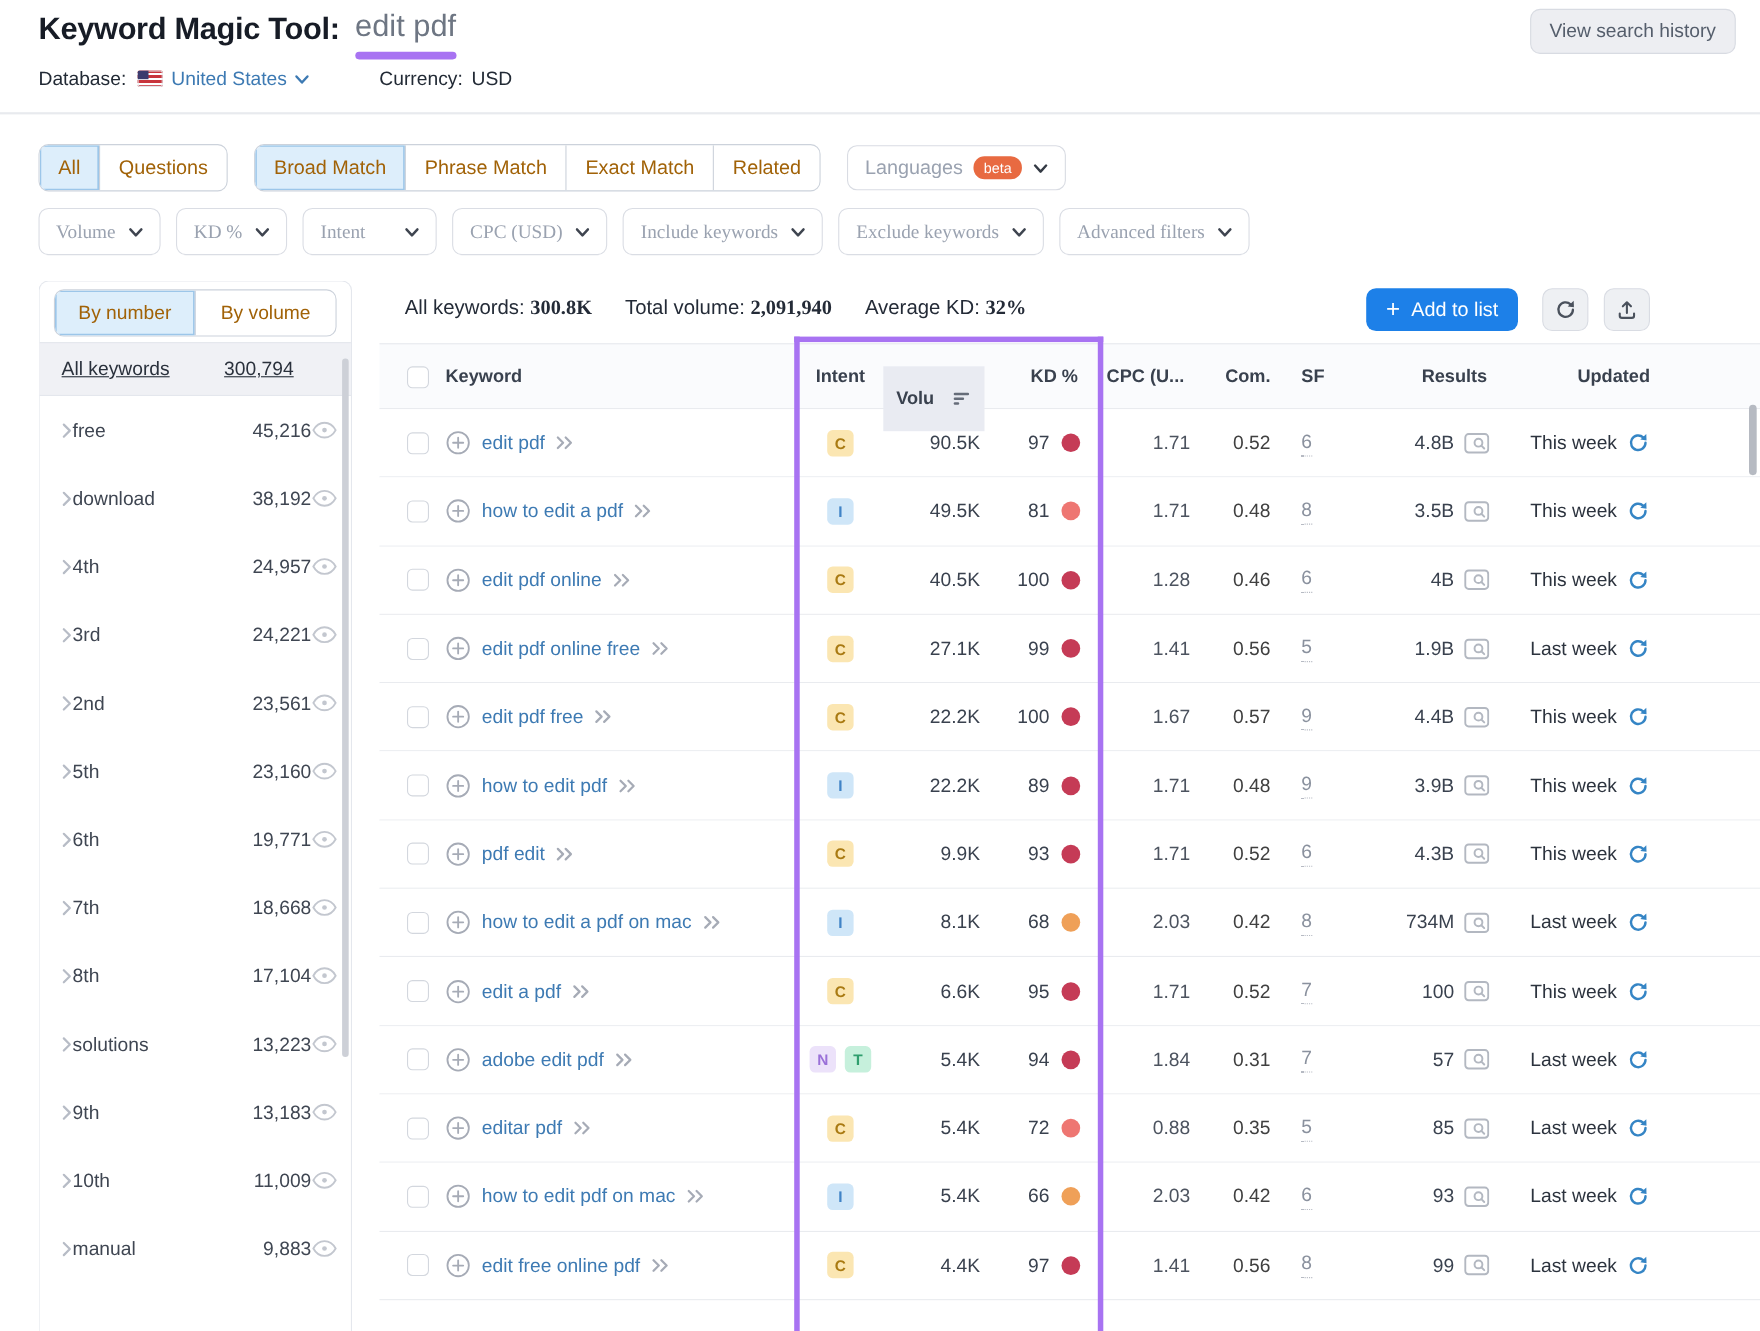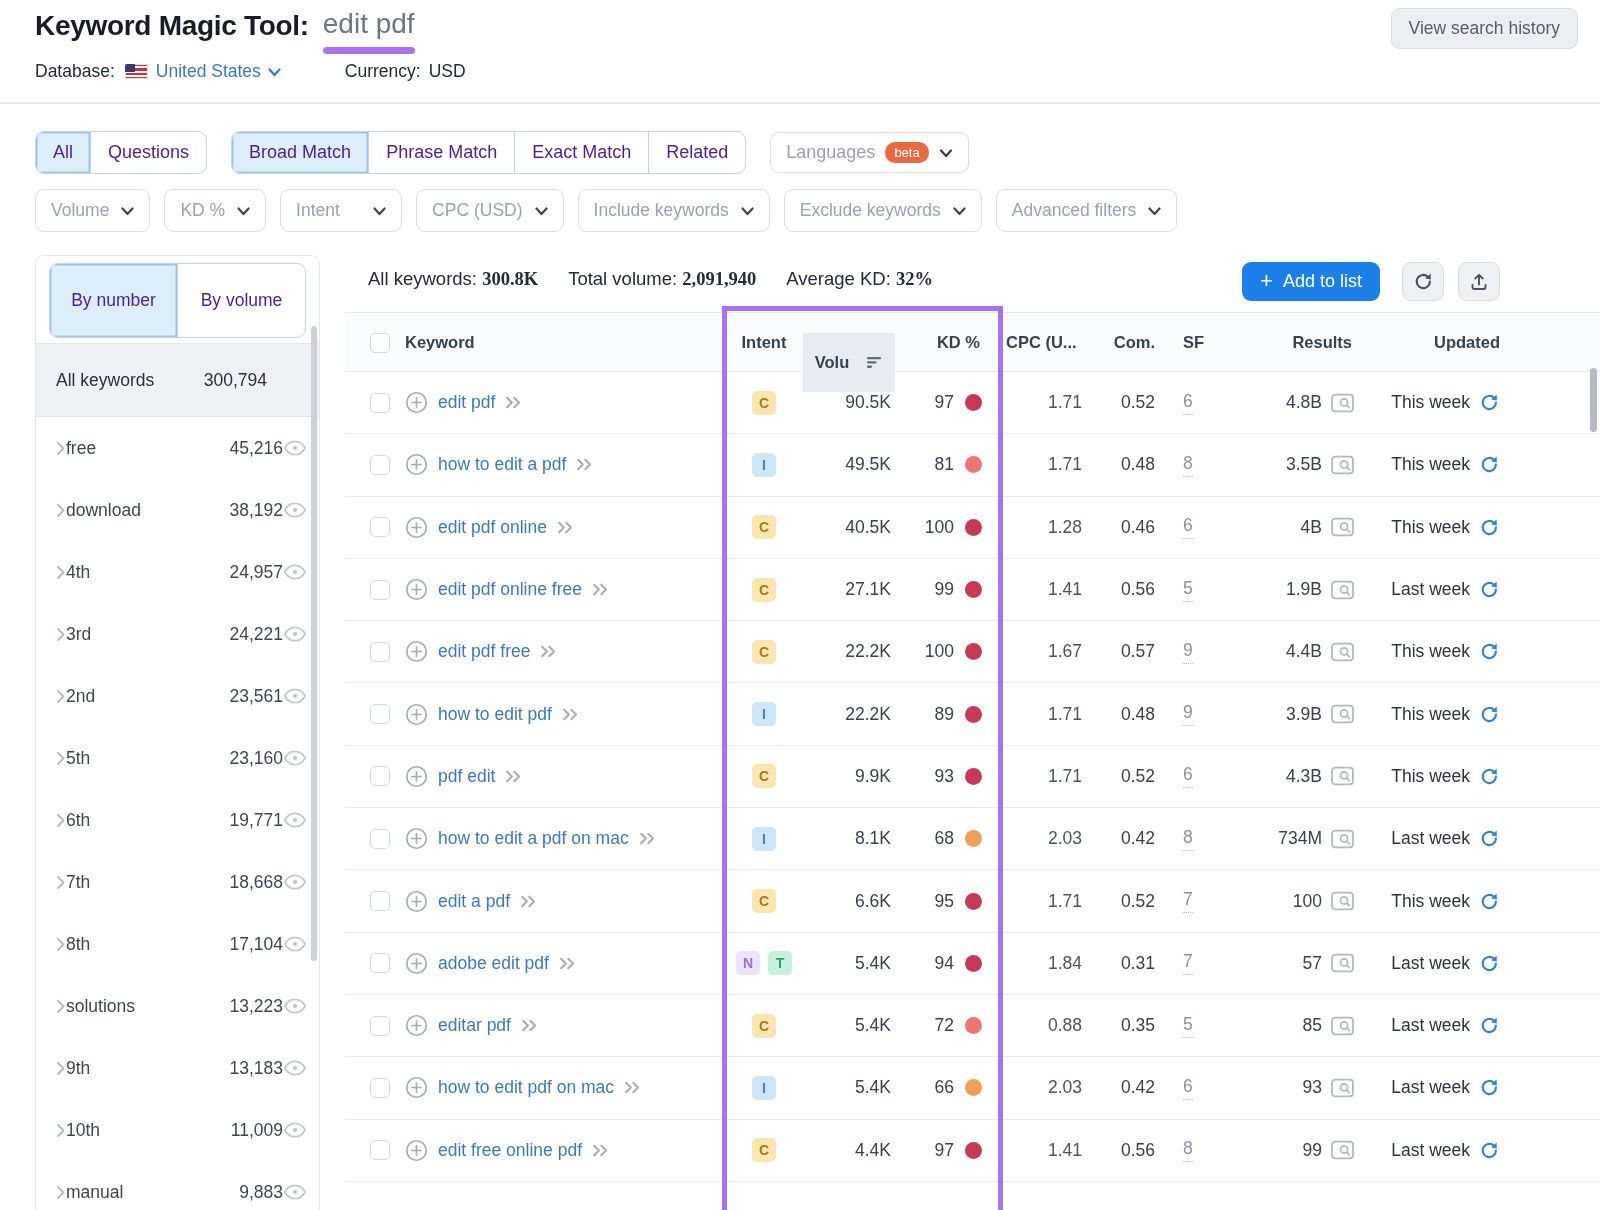--- a/index.html
+++ b/index.html
@@ -20,38 +20,38 @@
           background:repeating-linear-gradient(#c8343c 0 2.2px, #fff 2.2px 4.4px); box-shadow:0 0 0 1px #e3e5ea inset; }
   .flag-canton { position:absolute; left:0; top:0; width:10px; height:8px; background:#3c3b6e; }
   .db-link { color:#3d7ab3; display:flex; align-items:center; gap:7px; cursor:pointer; }
   .currency-group { margin-left:64px; display:flex; gap:8px; }
 
   .chev { display:inline-block; }
 
   
   .tabs-row { position:absolute; left:35px; top:131px; display:flex; align-items:center; gap:24px; }
   .seg-group { display:flex; border:1px solid #ccd2db; border-radius:9px; background:#fff; overflow:hidden; }
-  .seg { padding:10px 17px; font-size:18px; color:#4c1d95; border-right:1px solid #ccd2db; cursor:pointer; white-space:nowrap; }
+  .seg { padding:10px 17px; font-size:18px; color:#a16207; border-right:1px solid #ccd2db; cursor:pointer; white-space:nowrap; }
   .seg:last-child { border-right:none; }
   .seg.selected { background:#ddeefb; box-shadow:inset 0 0 0 1.5px #9cc6e9; }
   .lang-btn { display:flex; align-items:center; gap:10px; border:1px solid #d9dce3; border-radius:9px; padding:9px 15px; font-size:18px; color:#9aa2b0; cursor:pointer; }
   .beta-pill { background:#e86a41; color:#fff; font-size:13px; padding:3px 9px; border-radius:10px; }
   .lang-btn .chev { color:#343a44; }
 
   
   .filters-row { position:absolute; left:35px; top:189px; display:flex; gap:14px; }
-  .filter-btn { display:flex; align-items:center; gap:12px; border:1px solid #dadde4; border-radius:9px; padding:10px 15px; font-size:17.5px; color:#9aa2b0; background:#fff; cursor:pointer; white-space:nowrap; }
+  .filter-btn { display:flex; align-items:center; gap:12px; border:1px solid #dadde4; border-radius:9px; padding:10px 15px; font-size:17.5px; color:#9aa2b0; background:#fff; cursor:pointer; white-space:nowrap;font-family:Liberation Serif, serif; }
   .filter-btn .chev { color:#3f4550; }
   .filter-btn.wide { min-width:122px; justify-content:space-between; }
 
   
   .sidebar { position:absolute; left:35px; top:255px; width:285px; height:955px; background:#fff; border:1px solid #e4e7ed; border-bottom:none; border-radius:9px 9px 0 0; }
   .side-toggle { display:flex; margin:7px 13px 5px 13px; border:1px solid #ccd2db; border-radius:9px; overflow:hidden; }
-  .side-toggle .seg { flex:1; text-align:center; padding:26px 8px; font-size:17.5px; }
-  .side-header { display:flex; align-items:center; background:#f0f1f5; height:74px; padding:0 52px 0 20px; font-size:17.5px; color:#2a313c; border-top:1px solid #e4e7ed; border-bottom:1px solid #e4e7ed; }
+  .side-toggle .seg { flex:1; text-align:center; padding:10px 8px; font-size:17.5px; }
+  .side-header { display:flex; align-items:center; background:#f0f1f5; height:49px; padding:0 52px 0 20px; font-size:17.5px; color:#2a313c; border-top:1px solid #e4e7ed; border-bottom:1px solid #e4e7ed;text-decoration:underline; }
   .side-header .cnt { margin-left:auto; }
   .side-list { position:relative; }
   .side-item { display:flex; align-items:center; height:62px; padding:0 12px 0 20px; gap:0; cursor:pointer; }
   .side-item .chev-r { color:#b7bcc6; display:flex; }
   .side-item .g-name { font-size:17.5px; color:#3f4652; }
   .side-item .g-count { margin-left:auto; font-size:17.5px; color:#3f4652; }
   .side-scroll { position:absolute; right:2px; top:70px; width:6px; height:635px; background:#cdd0d7; border-radius:3px; }
 
   
   .summary-row { position:absolute; left:368px; top:268px; display:flex; gap:30px; font-size:18.5px; color:#242b37; align-items:baseline; }

